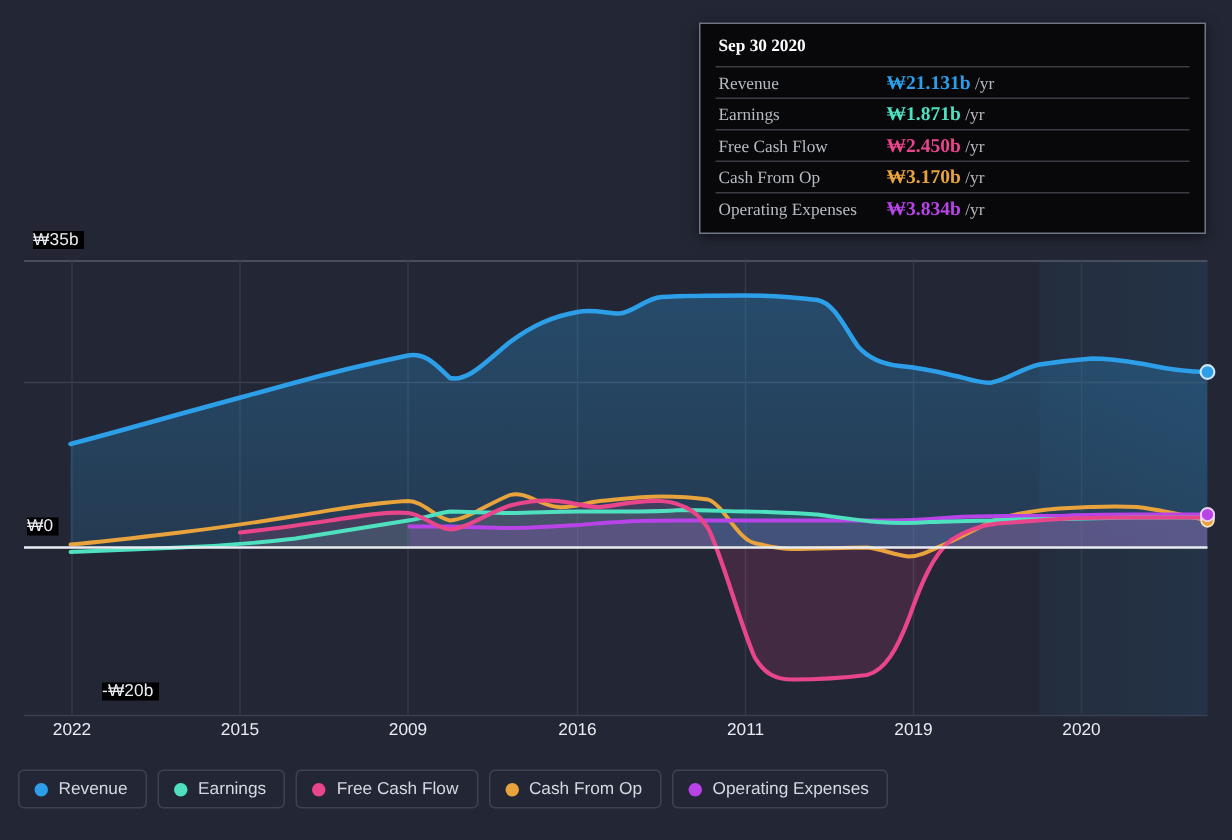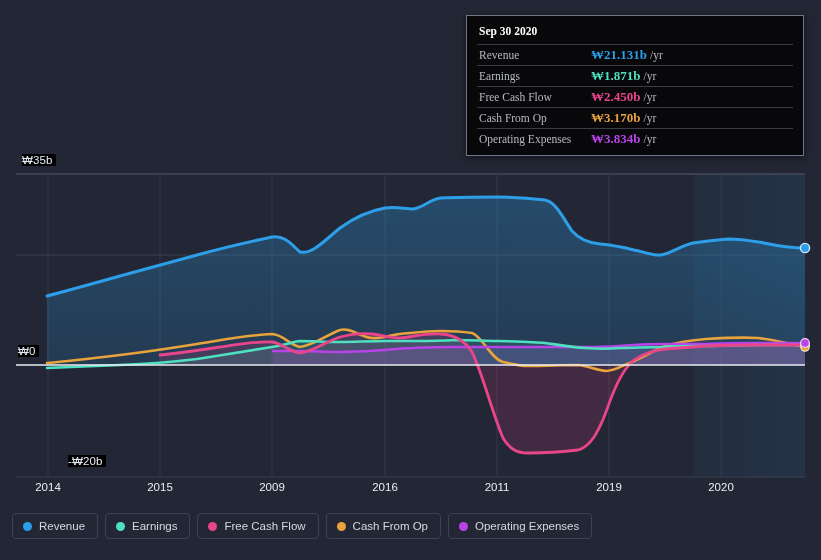--- a/index.html
+++ b/index.html
@@ -273,21 +273,21 @@
       <circle cx="805" cy="345" r="4.2" fill="#e8458b" stroke="#f8d3e3" stroke-width="1.2"></circle>
       <circle cx="805" cy="347" r="4.2" fill="#e8a33d" stroke="#f8e6c9" stroke-width="1.2"></circle>
       <circle cx="805" cy="343" r="4.4" fill="#b844e8" stroke="#ecd0f8" stroke-width="1.3"></circle>
     </g>
   </svg>
 
   <div class="y-axis-label" id="y-label-top">₩35b</div>
   <div class="y-axis-label" id="y-label-zero">₩0</div>
   <div class="y-axis-label" id="y-label-bot">-₩20b</div>
 
-  <div class="x-axis-label" style="left:48px">2014</div>
+  <div class="x-axis-label" style="left:48px">2022</div>
   <div class="x-axis-label" style="left:160px">2015</div>
   <div class="x-axis-label" style="left:272px">2009</div>
   <div class="x-axis-label" style="left:385px">2016</div>
   <div class="x-axis-label" style="left:497px">2011</div>
   <div class="x-axis-label" style="left:609px">2019</div>
   <div class="x-axis-label" style="left:721px">2020</div>
 </div>
 
 <div id="tooltip">
   <div id="tooltip-date">Sep 30 2020</div>

